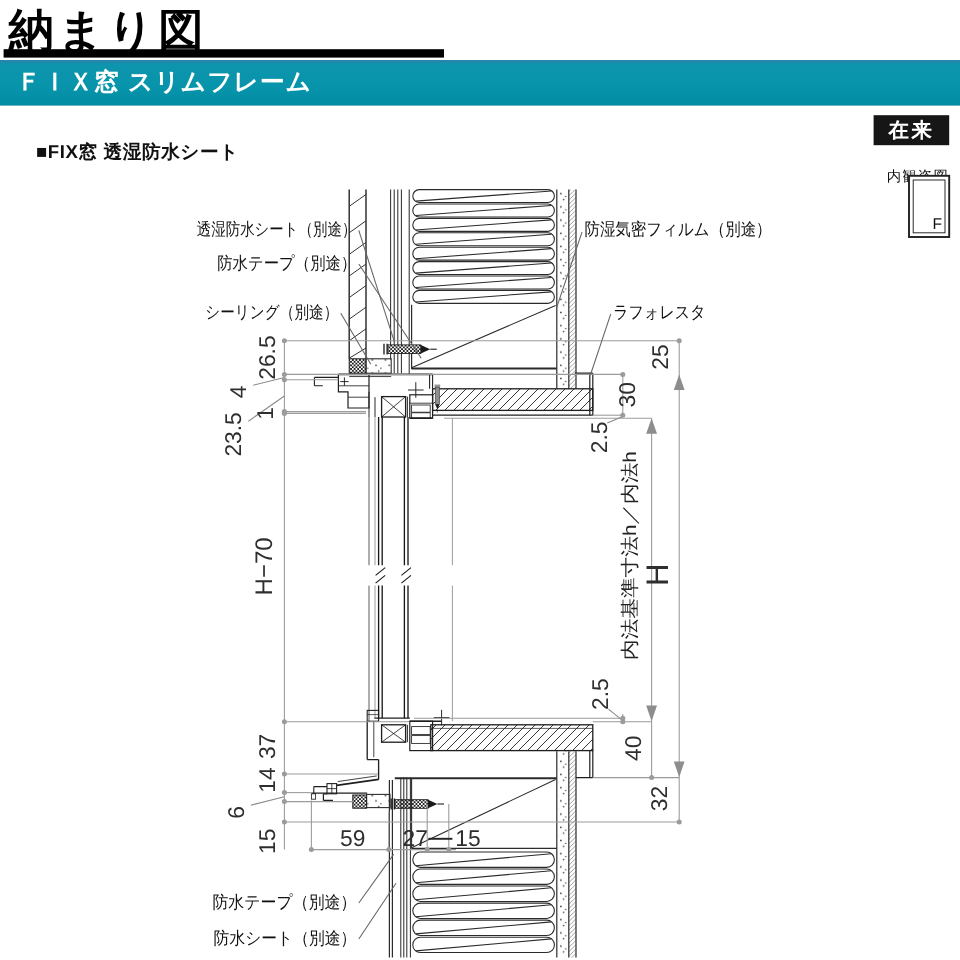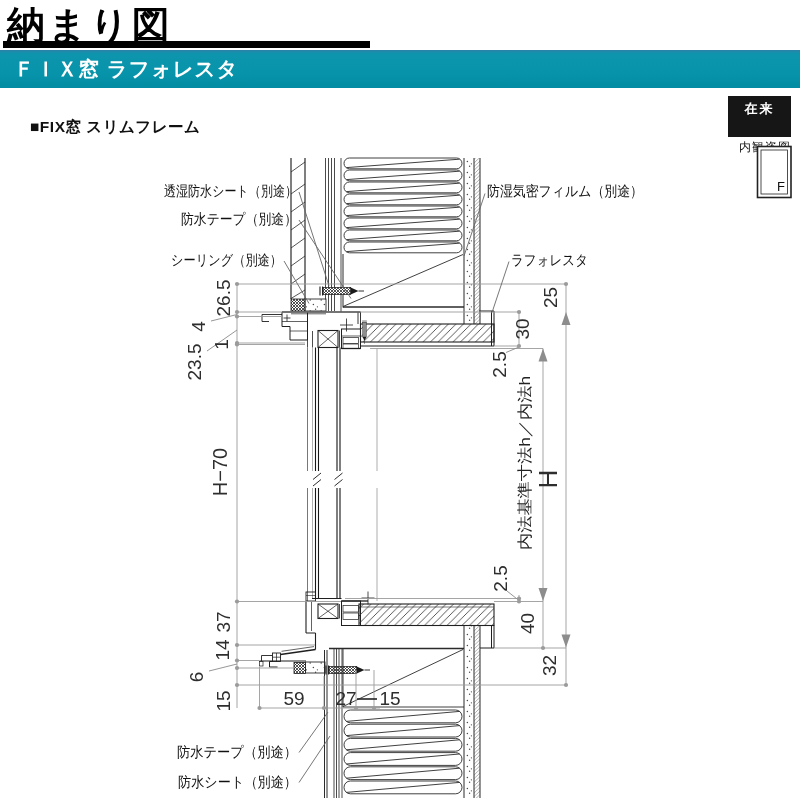--- a/index.html
+++ b/index.html
@@ -4,33 +4,33 @@
 <style>
   html,body{margin:0;padding:0;}
   body{width:800px;height:800px;position:relative;background:#ffffff;overflow:hidden;
        font-family:"Liberation Sans","DejaVu Sans",sans-serif;}
   .abs{position:absolute;}
   #page-title{left:7px;top:0px;font-size:38px;font-weight:bold;color:#000;letter-spacing:3px;}
   #title-underline{left:3px;top:41px;width:367px;height:6.5px;background:#000;}
   #section-bar{left:0;top:50px;width:800px;height:38px;background:linear-gradient(180deg,#2c82a8 0%,#0d95ad 10%,#0794aa 60%,#028ba2 100%);}
   #section-bar-label{left:14px;top:50px;height:38px;line-height:38px;font-size:20.5px;font-weight:bold;color:#fff;letter-spacing:1px;}
   #drawing-caption{left:30px;top:117px;font-size:15.5px;font-weight:bold;color:#111;letter-spacing:0.5px;}
-  #method-badge{left:728px;top:96px;width:63px;height:41px;background:#161616;color:#fff;
-    font-size:13px;font-weight:bold;text-align:center;line-height:25px;letter-spacing:2px;}
+  #method-badge{left:728px;top:96px;width:63px;height:25px;background:#161616;color:#fff;
+    font-size:17px;font-weight:bold;text-align:center;line-height:25px;letter-spacing:2px;}
   #view-caption{right:9px;top:125px;font-size:12px;color:#111;letter-spacing:1px;margin-top:14px;}
   svg text{font-family:"Liberation Sans","DejaVu Sans",sans-serif;}
 </style>
 </head>
 <body>
 
 <div class="abs" id="page-title">納まり図</div>
 <div class="abs" id="title-underline"></div>
 <div class="abs" id="section-bar"></div>
-<div class="abs" id="section-bar-label">ＦＩＸ窓 ラフォレスタ</div>
-<div class="abs" id="drawing-caption">■FIX窓 スリムフレーム</div>
+<div class="abs" id="section-bar-label">ＦＩＸ窓 スリムフレーム</div>
+<div class="abs" id="drawing-caption">■FIX窓 透湿防水シート</div>
 <div class="abs" id="method-badge">在来</div>
 <div class="abs" id="view-caption">内観姿図</div>
 
 <svg class="abs" style="left:0;top:0" width="800" height="800" viewBox="0 0 800 800">
   <defs>
 
     <pattern id="pat-hatch" width="7.5" height="7.5" patternUnits="userSpaceOnUse">
       <path d="M-1,8.5 L8.5,-1 M-1,16 L16,-1" stroke="#2b2b2b" stroke-width="0.8" fill="none"></path>
     </pattern>
 

